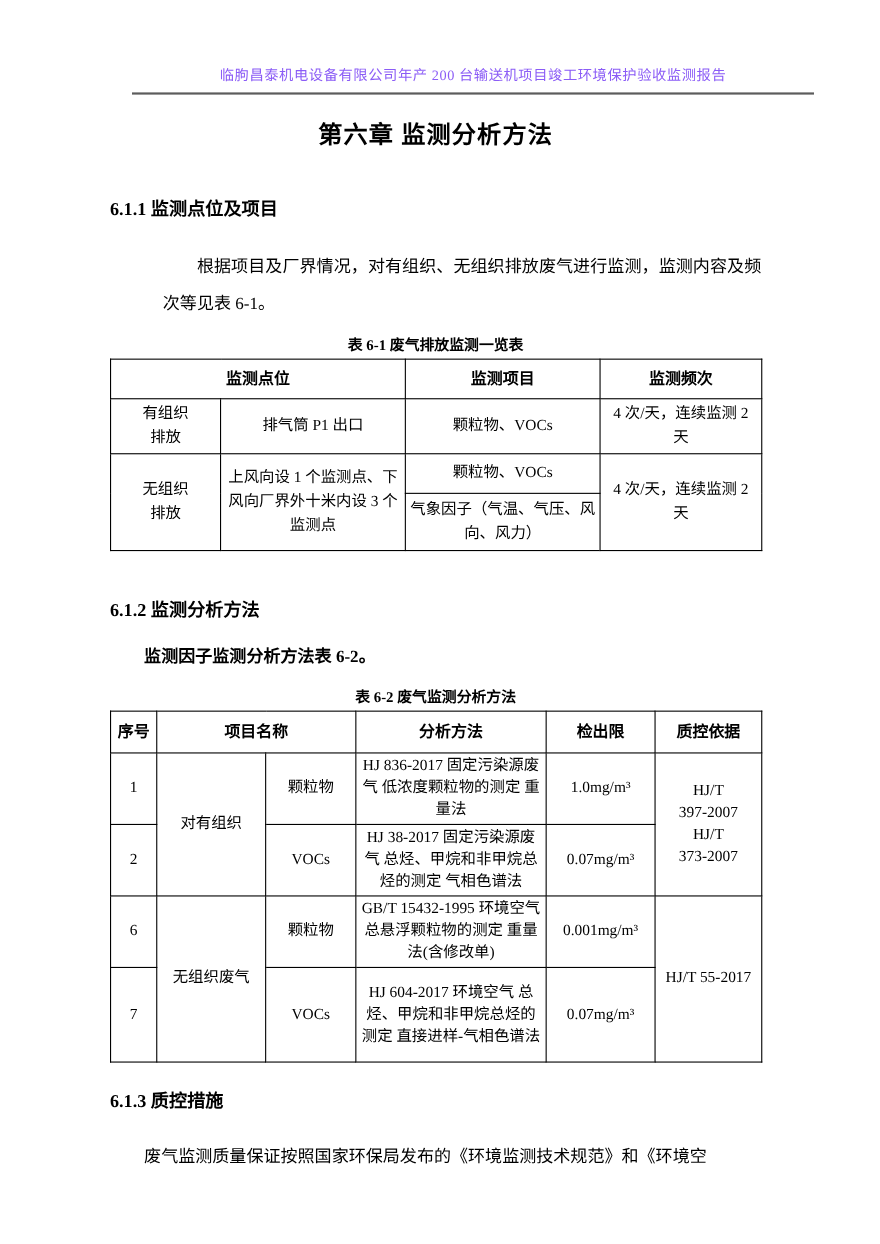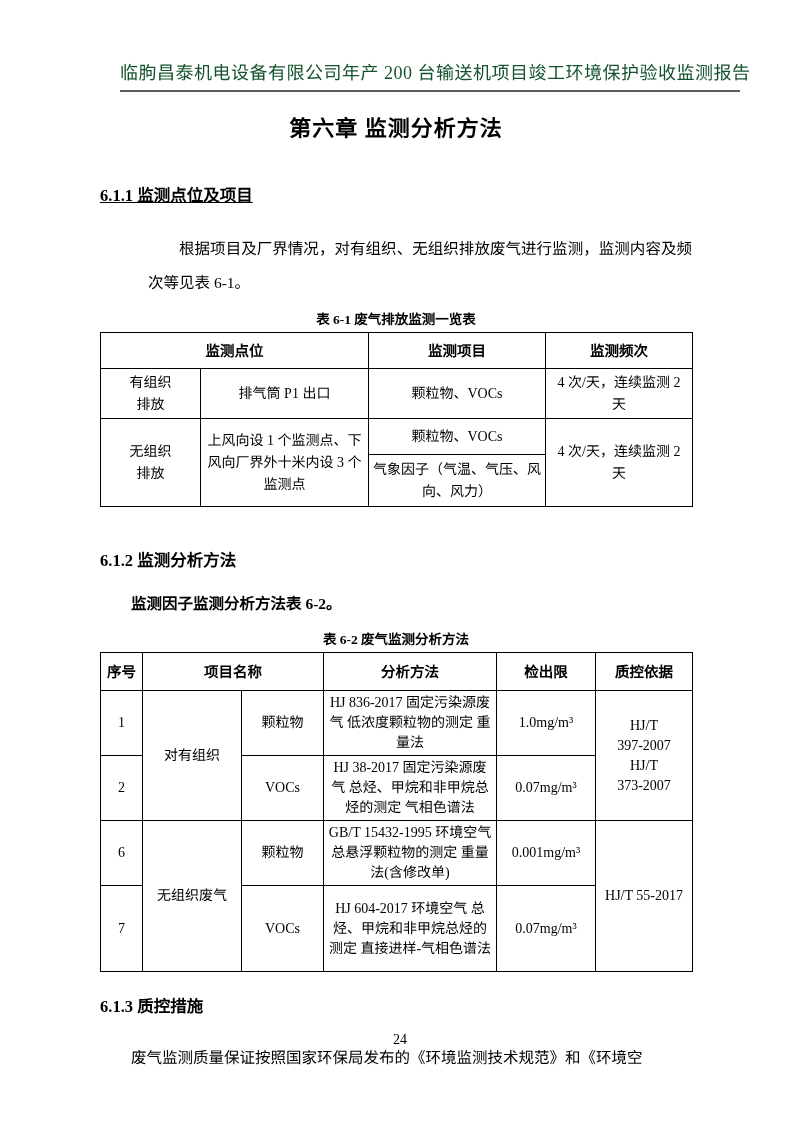--- a/index.html
+++ b/index.html
@@ -14,22 +14,22 @@
     overflow: hidden;
   }
   
   .doc-header {
     margin: 58px 60px 0 120px;
     padding-bottom: 6px;
     border-bottom: 2.5px solid #5c5c5c;
     text-align: center;
   }
   .doc-header .hdr-text {
-    font-size: 18px;
-    color: #14532d;
+    font-size: 13px;
+    color: #8b5cf6;
     letter-spacing: 0.5px;
     white-space: nowrap;
   }
   .content { margin: 0 108px 0 100px; } 
 
   .chapter-title {
     margin-top: 18px;
     text-align: center;
     font-size: 22px;
     font-weight: bold;
@@ -37,21 +37,21 @@
   }
   .h-61 {
     margin-top: 30px;
     font-size: 19px;
     font-weight: bold;
   }
   .h-sub {
     font-size: 16.5px;
     font-weight: bold;
   }
-  .h-611 { margin-top: 40px; text-decoration: underline; }
+  .h-611 { margin-top: 40px; }
   .h-612 { margin-top: 40px; }
   .h-613 { margin-top: 21px; }
 
   .body-para {
     font-size: 15.5px;
     line-height: 34px;
     text-indent: 2em;
     text-align: justify;
   }
   .p-611 { margin-top: 26px; margin-left: 48px; }
@@ -213,15 +213,14 @@
       </tr>
     </tbody>
       </table>
 
     <div class="h-sub h-613">6.1.3 质控措施</div>
 
     <div class="body-para p-613">废气监测质量保证按照国家环保局发布的《环境监测技术规范》和《环境空</div>
 
   </div>
 
-  <div class="page-footer">24</div>
 
 </div>
 
 </body></html>

